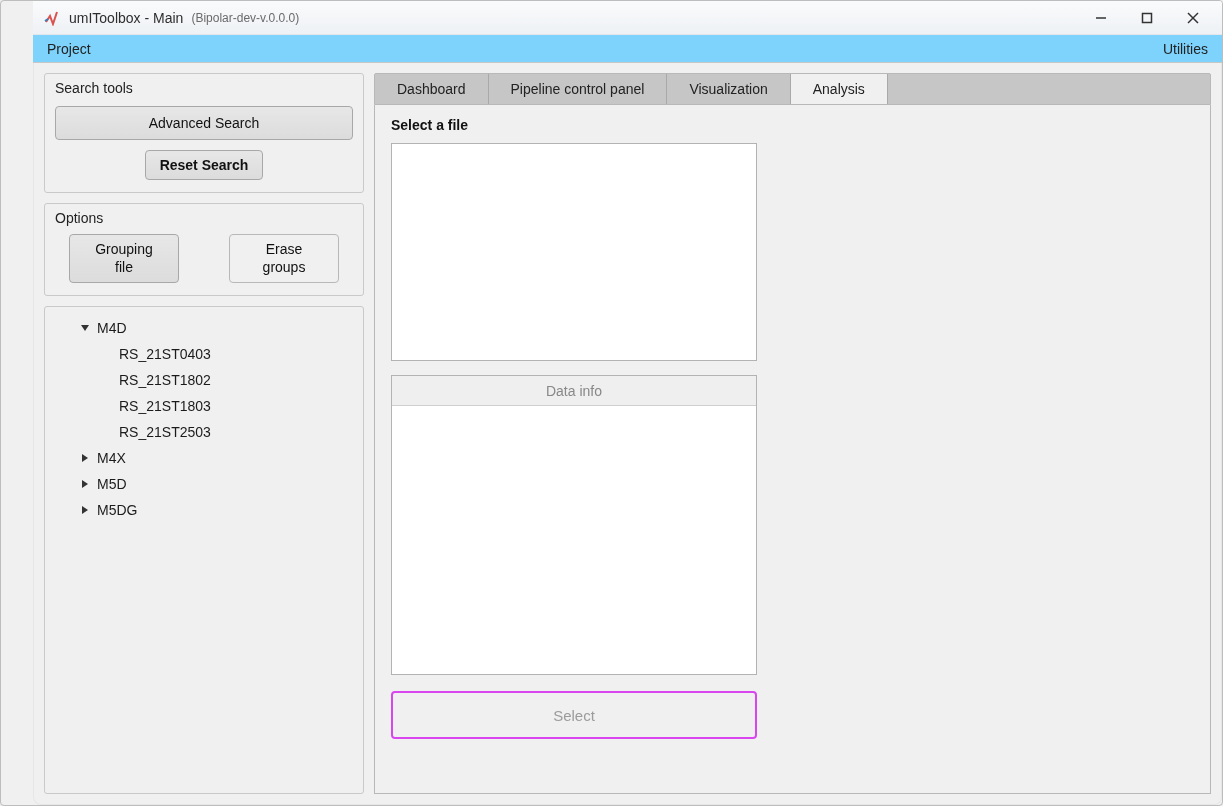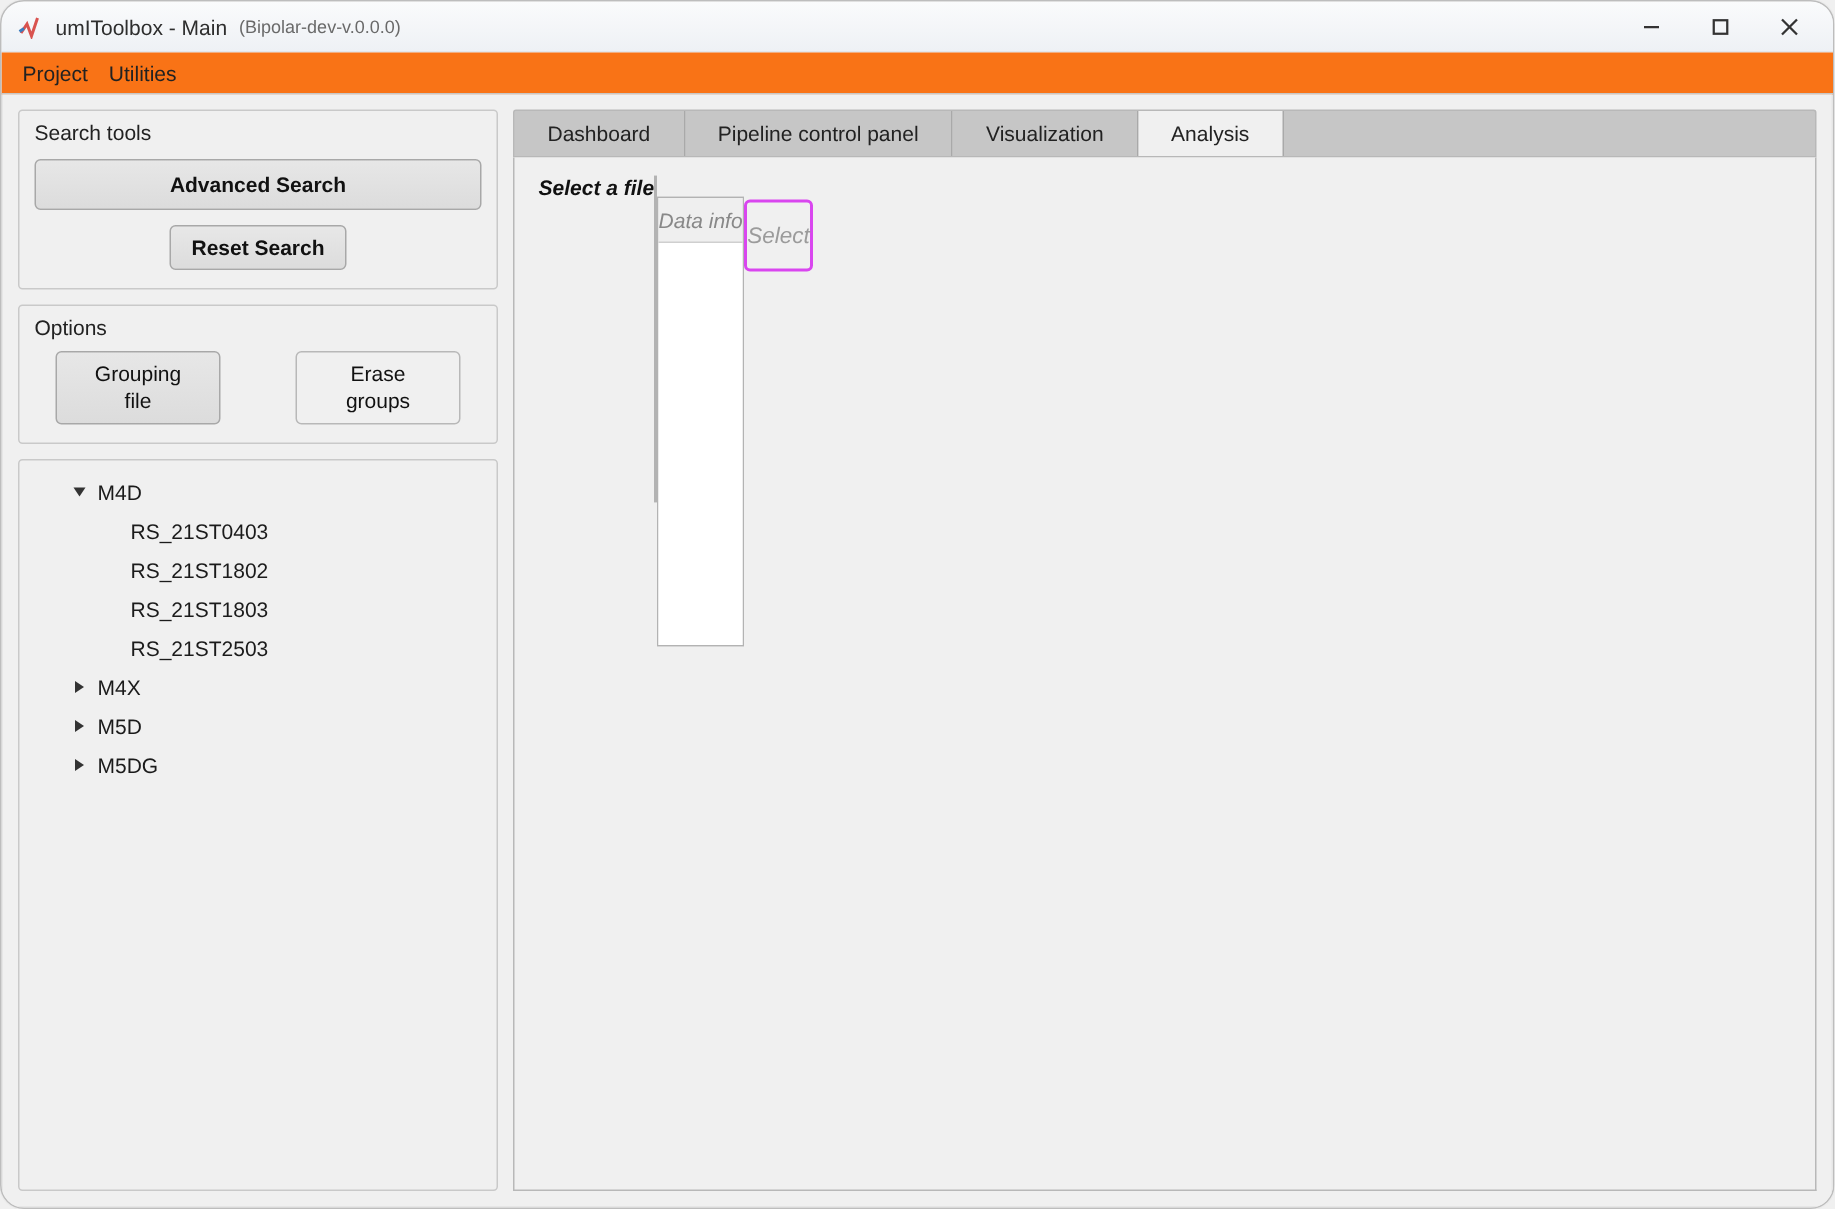--- a/index.html
+++ b/index.html
@@ -12,25 +12,26 @@
     width: 1223px;
     height: 806px;
     overflow: hidden;
   }
   
   .window {
     width: 1223px;
     height: 806px;
     background: #f0f0f0;
     border: 1px solid #bdbdbd;
-    border-radius: 16px;
+    border-radius: 4px;
     display: flex;
     flex-direction: column;
     box-shadow: 0 0 0 1px rgba(0,0,0,0.02);
     overflow: hidden;
+    padding-left: 32px;
   }
   .titlebar {
     height: 34px;
     display: flex;
     align-items: center;
     padding: 0 6px 0 10px;
     border-bottom: 1px solid #e3e6ea;
     background: linear-gradient(#fafbfc,#eef1f5);
   }
   .titlebar .app-icon {
@@ -46,23 +47,24 @@
     color:#333;
   }
   .win-btn svg { stroke:#333; }
   .menubar {
     height: 28px;
     display:flex;
     align-items:center;
     gap: 14px;
     padding: 0 14px;
     border-bottom: 1px solid #c7c7c7;
-    background:#f97316;
+    background:#7dd3fc;
     font-size: 14px;
     color:#222;
+    justify-content:space-between;
   }
   .content {
     flex:1;
     display:flex;
     padding: 10px;
     gap: 10px;
     background:#f0f0f0;
     overflow:hidden;
     border: 1px solid #e6e6e6;
     border-top: none;
@@ -91,21 +93,21 @@
   .btn {
     border: 1px solid #a8a8a8;
     border-radius: 4px;
     background: linear-gradient(#e7e7e7,#dcdcdc);
     color:#111;
     padding: 8px 10px;
     font-size: 14px;
     text-align:center;
     cursor:default;
   }
-  .btn.full { width:100%; font-weight:700; }
+  .btn.full { width:100%; font-weight:400; }
   .btn.small { font-weight:600; padding:6px 14px; }
   .btn.flat {
     background:#f0f0f0;
     border:1px solid #b8b8b8;
     font-weight:400;
   }
   .btn.two-line { line-height:1.25; padding:6px 12px; }
   .row-center { display:flex; justify-content:center; margin-top:10px; }
   .options-row { display:flex; gap:50px; padding:6px 14px 12px 14px; justify-content:center;}
   .options-row .btn { width:110px; }
@@ -173,22 +175,21 @@
     border:1px solid #b8b8b8;
     border-top:none;
     background:#f0f0f0;
     padding: 12px 16px;
     display:flex;
     gap: 20px;
   }
   .analysis-left {
     width: 366px;
     display:flex;
-    flex-direction:row;
-    font-style:italic;
+    flex-direction:column;
   }
   .section-label {
     font-weight:700;
     font-size:14px;
     margin-bottom:10px;
     color:#111;
   }
   .listbox {
     border:1px solid #b3b3b3;
     background:#fff;

